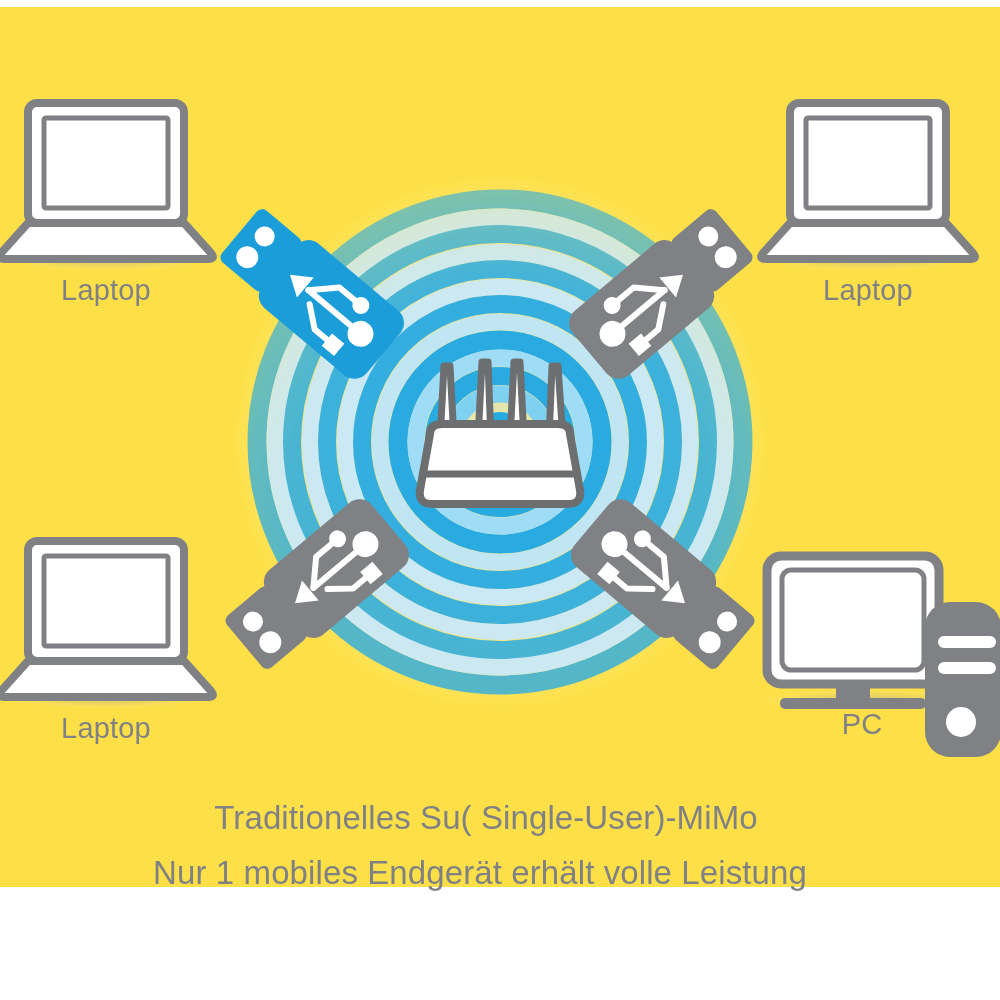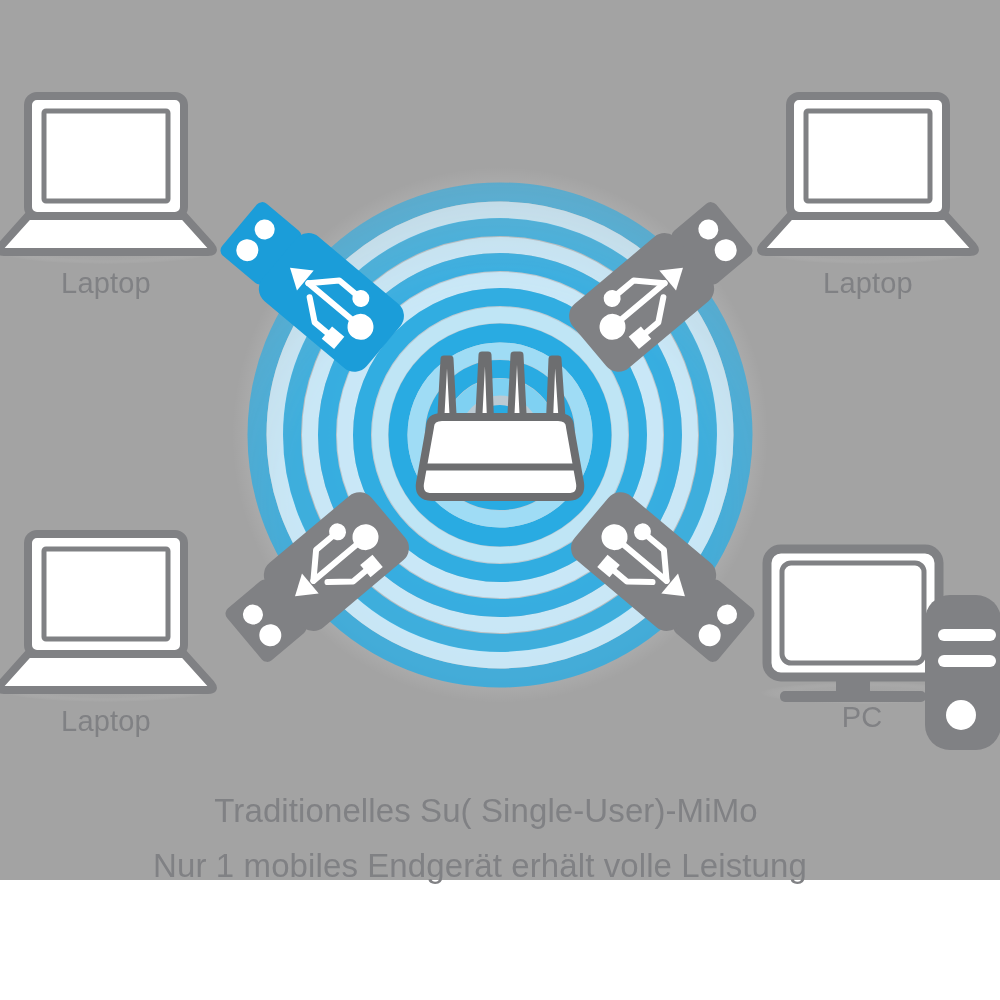--- a/index.html
+++ b/index.html
@@ -11,21 +11,22 @@
   body {
     width: 1000px;
     height: 1000px;
     font-family: "Liberation Sans", sans-serif;
     overflow: hidden;
   }
   #stage {
     position: relative;
     width: 1000px;
     height: 880px;
-    background: #a3a3a3;
+    background: #fde047;
+    margin-top: 7px;
   }
   #diagram-svg {
     position: absolute;
     left: 0;
     top: 0;
     width: 1000px;
     height: 1000px;
     display: block;
   }
   .device-label {

